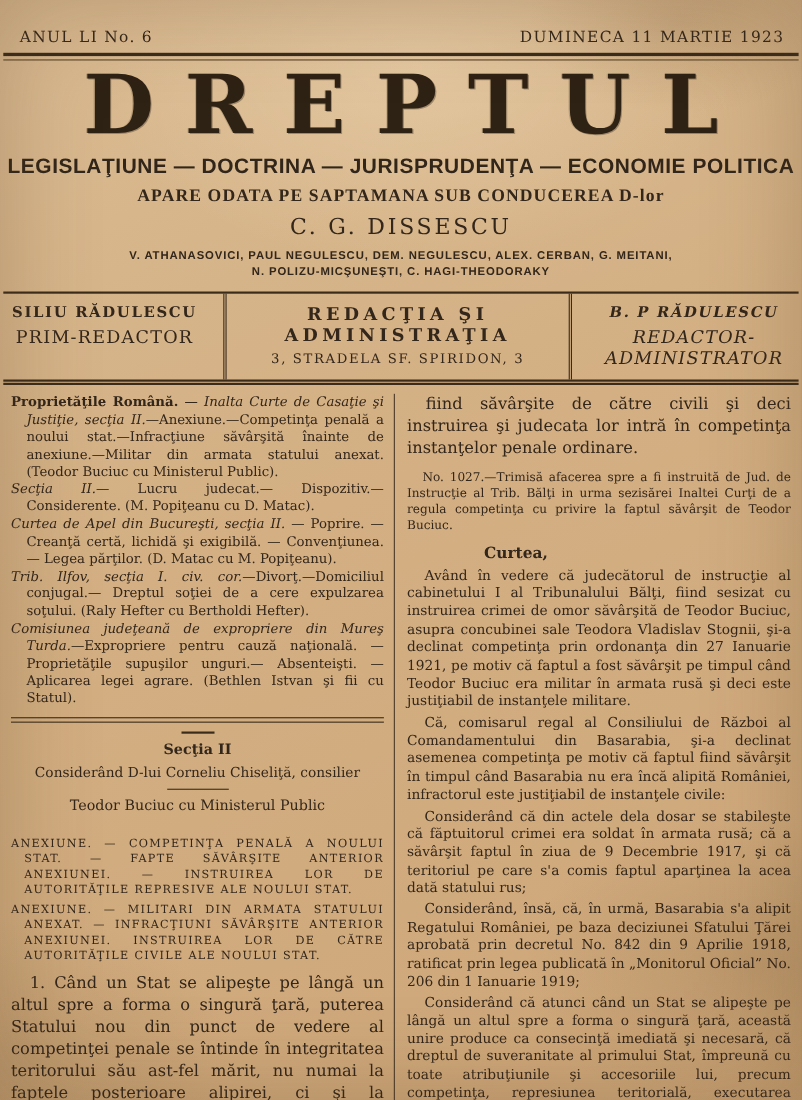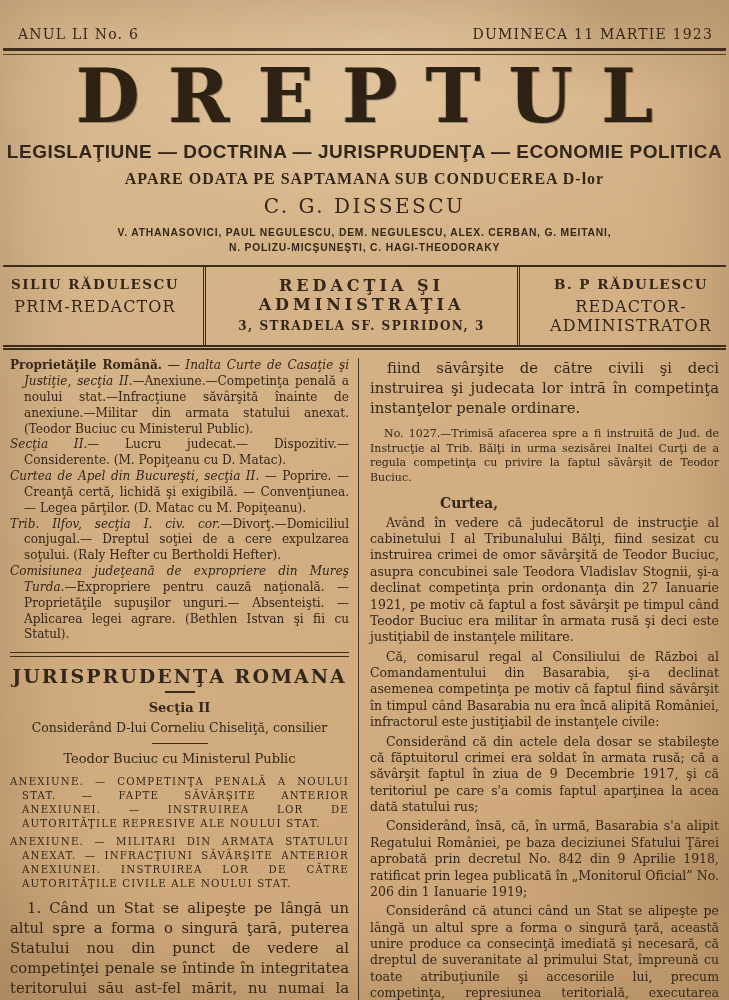--- a/index.html
+++ b/index.html
@@ -33,42 +33,42 @@
     font-size:16px; letter-spacing:1px; margin-top:7px; }
   .director { text-align:center; font-size:20px; letter-spacing:2.5px; margin-top:6px; }
   .editors { text-align:center; font-family:"Liberation Sans", sans-serif; font-weight:bold;
     font-size:10.3px; letter-spacing:0.8px; line-height:1.45; margin-top:8px; }
   
   .masthead { display:flex; margin:9px 3px 0 3px; text-align:center;
     border-top:2px solid #3a2b1b; border-bottom:5px double #3a2b1b;gap:16px; }
   .mh-cell { padding:9px 4px 10px; }
   .mh-left  { flex:0 0 176px; }
   .mh-center{ flex:1 1 auto; border-left:3px double #3a2b1b; border-right:3px double #3a2b1b; }
-  .mh-right { flex:0 0 182px; }
+  .mh-right { flex:0 0 182px;font-style:italic; }
   .mh-name { font-size:13.5px; font-weight:bold; letter-spacing:1.5px; }
   .mh-role { font-size:16px; letter-spacing:1.1px; margin-top:5px; }
   .mh-title{ font-size:16px; font-weight:bold; letter-spacing:4px; }
-  .mh-addr { font-size:12px; font-weight:bold; letter-spacing:1.5px; margin-top:5px; }
+  .mh-addr { font-size:12px; font-weight:normal; letter-spacing:1.5px; margin-top:5px; }
   
   .columns { display:flex; align-items:stretch; padding:8px 10px 0 10px; height:670px; overflow:hidden; }
   .col-left { flex:0 0 339px; padding-right:9px; }
   .col-right{ flex:1 1 auto; padding-left:11px; border-left:1px solid #4b3a27; }
   
   .sum { margin:0; font-size:12.1px; line-height:1.31; text-align:justify;
     padding-left:14px; text-indent:-14px; }
   .sum b { font-weight:bold; }
   .rule-double { height:3px; border-top:1px solid #3a2b1b; border-bottom:1px solid #3a2b1b; margin:9px 0 8px; }
   .sec-heading { margin:0; text-align:center; font-size:19px; font-weight:bold; letter-spacing:2px; }
   .mini-rule  { width:30px; border-top:2px solid #3a2b1b; margin:4px auto 7px; }
   .court { margin:0; text-align:center; font-size:15.5px; font-weight:normal; letter-spacing:1.6px; }
   .sec2  { text-align:center; font-size:13px; font-weight:bold; margin-top:5px; }
   .audienta { text-align:center; font-size:12.5px; font-style:italic; font-weight:bold; margin-top:5px; }
   .presiding{ text-align:center; font-size:12.5px; margin-top:5px; }
   .mini-rule2 { width:56px; border-top:1px solid #3a2b1b; margin:8px auto 7px; }
-  .case-name { text-align:center; font-size:13px; margin:0 0 9px; }
+  .case-name { text-align:center; font-size:13px; margin:0 0 21px; }
   .headnote { margin:0 0 3px; font-size:10.2px; letter-spacing:1.2px; line-height:1.38;
     text-align:justify; padding-left:12px; text-indent:-12px; }
   .body-par { margin:7px 0 0; font-size:14.8px; line-height:1.35; text-align:justify; text-indent:17px; }
   
   .cont { margin-top:0; }
   .note { margin:9px 0 0; font-size:11px; line-height:1.33; text-align:justify; text-indent:14px; }
   .curtea { font-weight:bold; font-size:14px; margin:9px 0 4px 70px; }
   .dec-par { margin:3px 0 0; font-size:12.5px; line-height:1.31; text-align:justify; text-indent:16px; }
 </style>
 </head>
@@ -112,21 +112,20 @@
       <div>
         <p class="sum"><b>Proprietăţile Română.</b><i> — Inalta Curte de Casaţie şi Justiţie, secţia II.</i><span>—Anexiune.—Competinţa penală a noului stat.—Infracţiune săvârşită înainte de anexiune.—Militar din armata statului anexat. (Teodor Buciuc cu Ministerul Public).</span></p>
         <p class="sum"><i>Secţia II.</i><span>— Lucru judecat.— Dispozitiv.— Considerente. (M. Popiţeanu cu D. Matac).</span></p>
         <p class="sum"><i>Curtea de Apel din Bucureşti, secţia II.</i><span> — Poprire. — Creanţă certă, lichidă şi exigibilă. — Convenţiunea. — Legea părţilor. (D. Matac cu M. Popiţeanu).</span></p>
         <p class="sum"><i>Trib. Ilfov, secţia I. civ. cor.</i><span>—Divorţ.—Domiciliul conjugal.— Dreptul soţiei de a cere expulzarea soţului. (Raly Hefter cu Bertholdi Hefter).</span></p>
         <p class="sum"><i>Comisiunea judeţeană de expropriere din Mureş Turda.</i><span>—Expropriere pentru cauză naţională. — Proprietăţile supuşilor unguri.— Absenteişti. — Aplicarea legei agrare. (Bethlen Istvan şi fii cu Statul).</span></p>
       </div>
 
       <div class="rule-double"></div>
 
-      <h2 class="sec-heading">JURISPRUDENŢA ROMANA</h2>
       <div class="mini-rule"></div>
       <div class="sec2">Secţia II</div>
       <div class="presiding">Considerând D-lui Corneliu Chiseliţă, consilier</div>
       <div class="mini-rule2"></div>
       <div class="case-name">Teodor Buciuc cu Ministerul Public</div>
 
       <p class="headnote">ANEXIUNE. — COMPETINŢA PENALĂ A NOULUI STAT. — FAPTE SĂVÂRŞITE ANTERIOR ANEXIUNEI. — INSTRUIREA LOR DE AUTORITĂŢILE REPRESIVE ALE NOULUI STAT.</p>
       <p class="headnote">ANEXIUNE. — MILITARI DIN ARMATA STATULUI ANEXAT. — INFRACŢIUNI SĂVÂRŞITE ANTERIOR ANEXIUNEI. INSTRUIREA LOR DE CĂTRE AUTORITĂŢILE CIVILE ALE NOULUI STAT.</p>
 
       <p class="body-par">1. Când un Stat se alipeşte pe lângă un altul spre a forma o singură ţară, puterea Statului nou din punct de vedere al competinţei penale se întinde în integritatea teritorului său ast-fel mărit, nu numai la faptele posterioare alipirei, ci şi la infracţiunile săvârşite sub dominaţiunea precedentă, chiar dacă nu ar fi fost încă urmărite sau dacă instrucţiunea începută ar fi fost întreruptă prin faptul unirei.</p>

